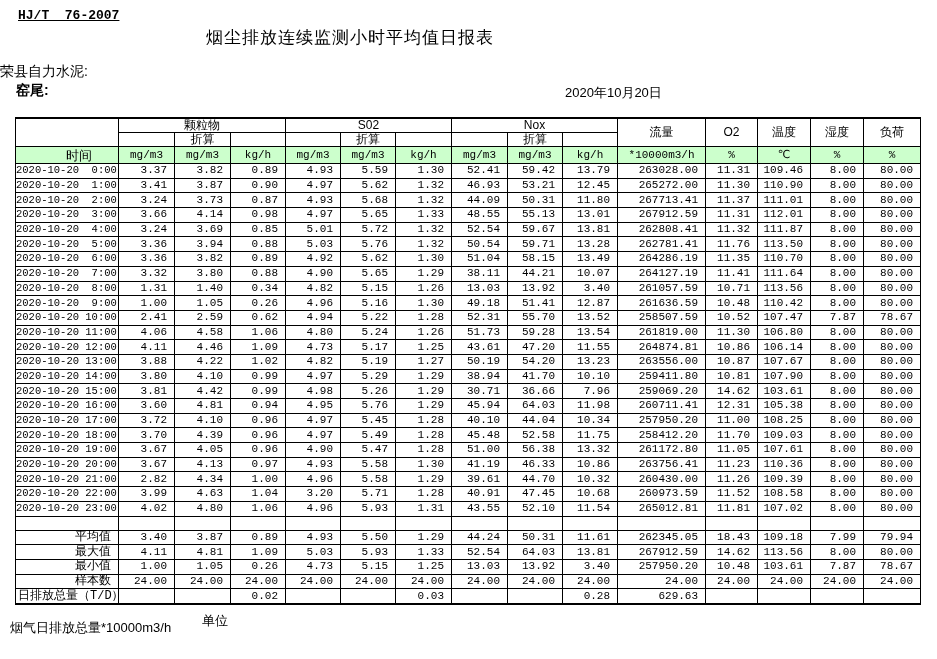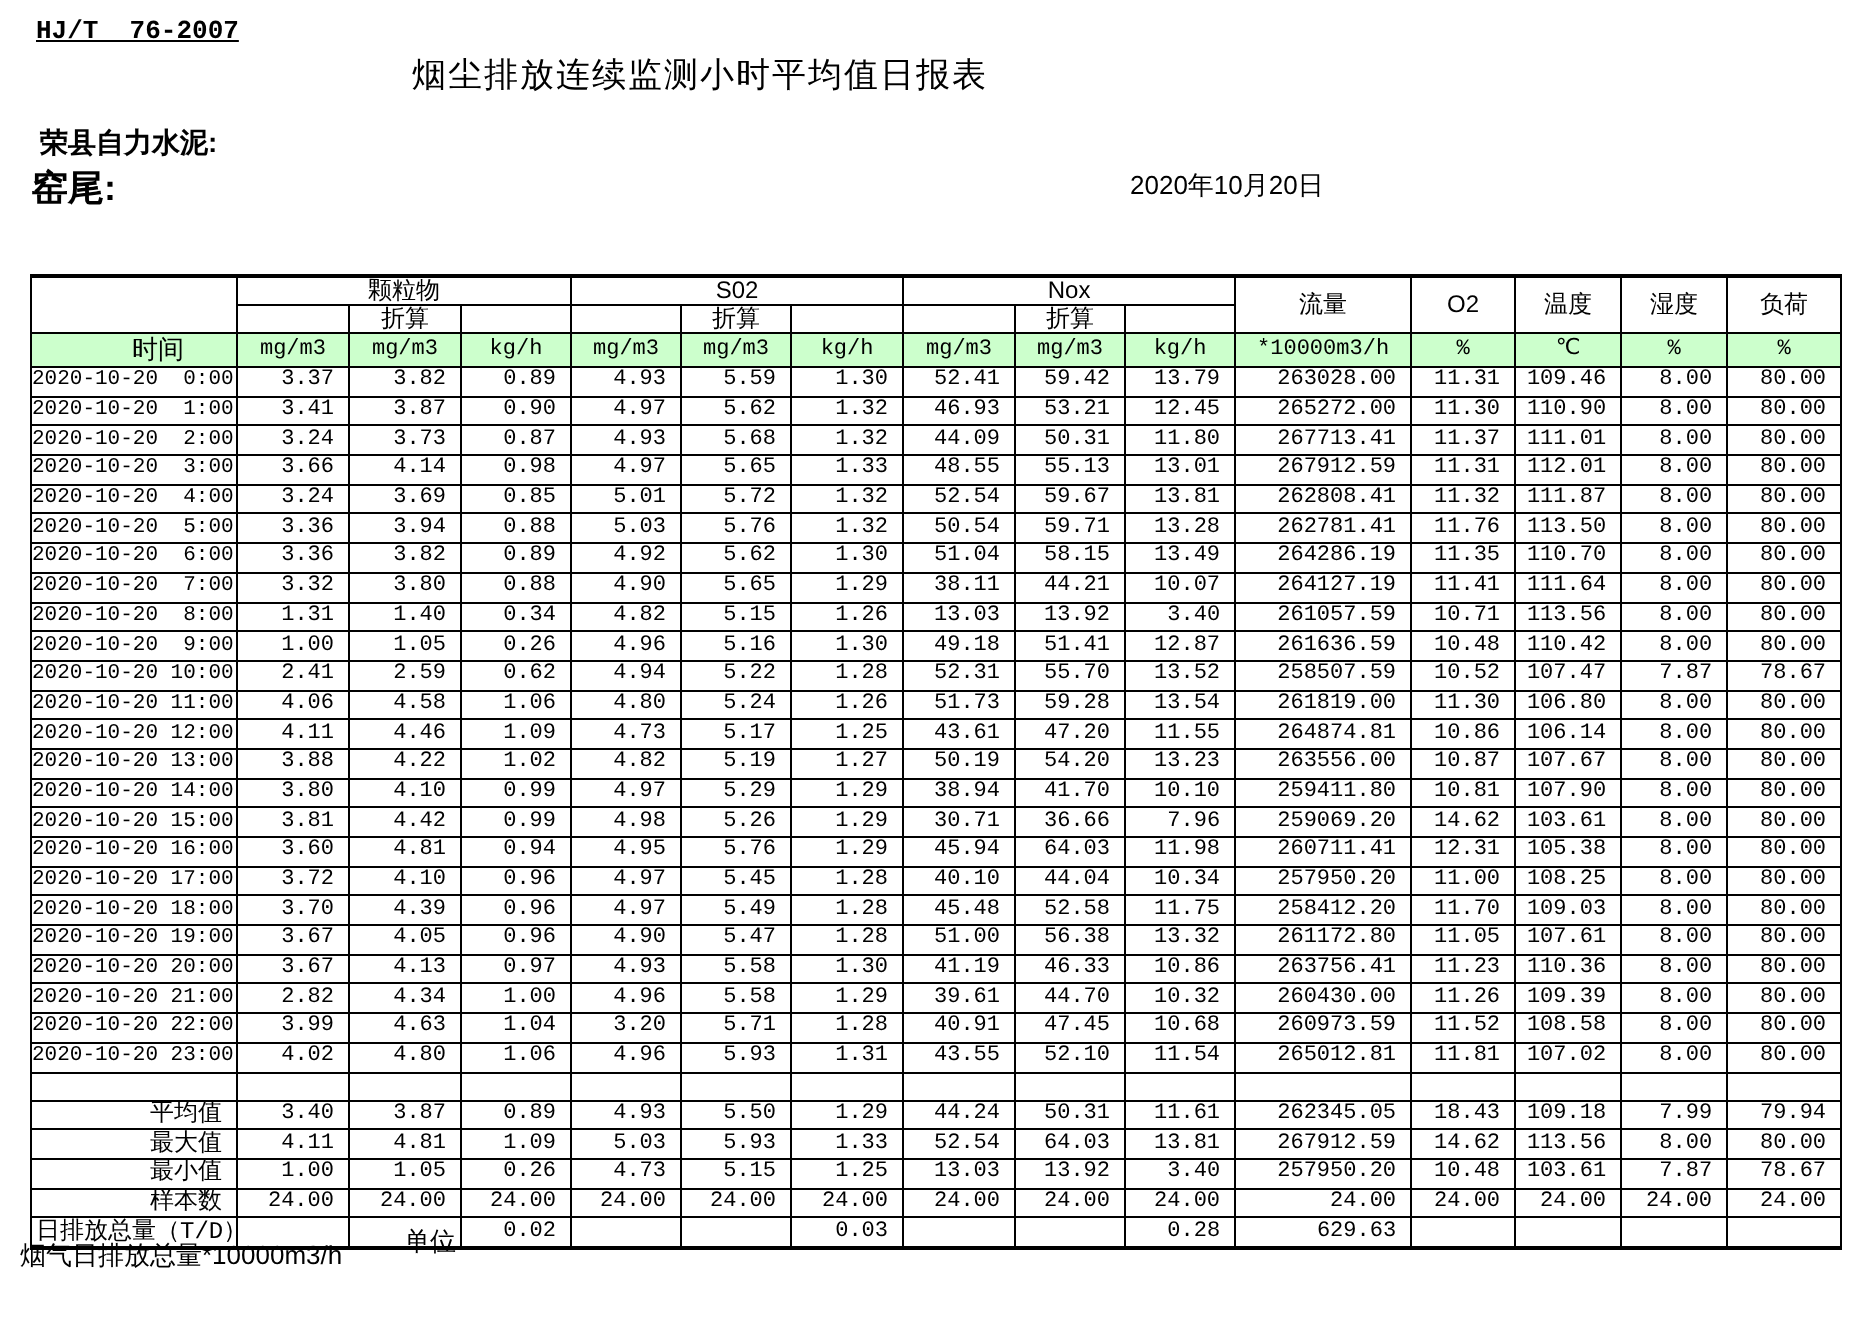--- a/index.html
+++ b/index.html
@@ -4,40 +4,39 @@
 <style>
   html,body{margin:0;padding:0;}
   body{
     width:937px;height:659px;position:relative;background:#ffffff;
     font-family:"Liberation Sans","DejaVu Sans",sans-serif;color:#000;
     overflow:hidden;
   }
   .mono{font-family:"Liberation Mono","DejaVu Sans Mono","DejaVu Sans",monospace;text-decoration:underline;}
   .standard{position:absolute;left:18px;top:8px;font-size:13px;font-weight:bold;white-space:pre;}
   .title{position:absolute;left:206px;top:26px;font-size:17px;font-weight:normal;letter-spacing:1px;}
-  .company{position:absolute;left:20px;top:63px;font-size:14px;font-weight:bold;}
-  .site{position:absolute;left:16px;top:82px;font-size:18px;font-weight:bold;}
+  .company{position:absolute;left:0;top:63px;font-size:14px;font-weight:normal;}
+  .site{position:absolute;left:16px;top:82px;font-size:14px;font-weight:bold;}
   .date{position:absolute;left:565px;top:84px;font-size:13px;}
 
   table.report{
     position:absolute;left:15px;top:117px;width:905px;
     border-collapse:collapse;table-layout:fixed;
     border-top:2px solid #000;border-bottom:2px solid #000;
     font-size:11px;
-    margin-top:20px;
   }
   table.report td{
     border:1px solid #000;overflow:hidden;white-space:pre;
     text-align:right;padding:0 7px 0 0;height:13.7px;line-height:13px;
     font-family:"Liberation Mono","DejaVu Sans Mono","DejaVu Sans",monospace;
   }
   tr.hr1 td,tr.hr2 td{height:13px;text-align:center;padding:0;
     font-family:"Liberation Sans","DejaVu Sans",sans-serif;font-size:12px;}
   tr.hru td{height:16px;text-align:center;padding:0;background:var(--green,#ccffcc);font-size:11px;}
-  tr.hru td.time{font-size:13px;font-family:Liberation Mono, monospace;padding-left:24px;}
+  tr.hru td.time{font-size:13px;font-family:Liberation Serif, serif;padding-left:24px;}
   td.time{text-align:center;padding:0;font-size:10.5px;}
   tr.spacer td{height:13px;}
   td.nl{border-left:none;}
   td.nb{border-bottom:none;}
   td.slabel{text-align:right;padding:0 4px 0 0;font-size:12px;
     font-family:"Liberation Sans","DejaVu Sans",sans-serif;}
   td.slabel.total{text-align:right;padding:0 0 0 2px;}
 
   .foot1{position:absolute;left:10px;top:619px;font-size:13px;}
   .foot2{position:absolute;left:10px;top:667px;font-size:13px;}

